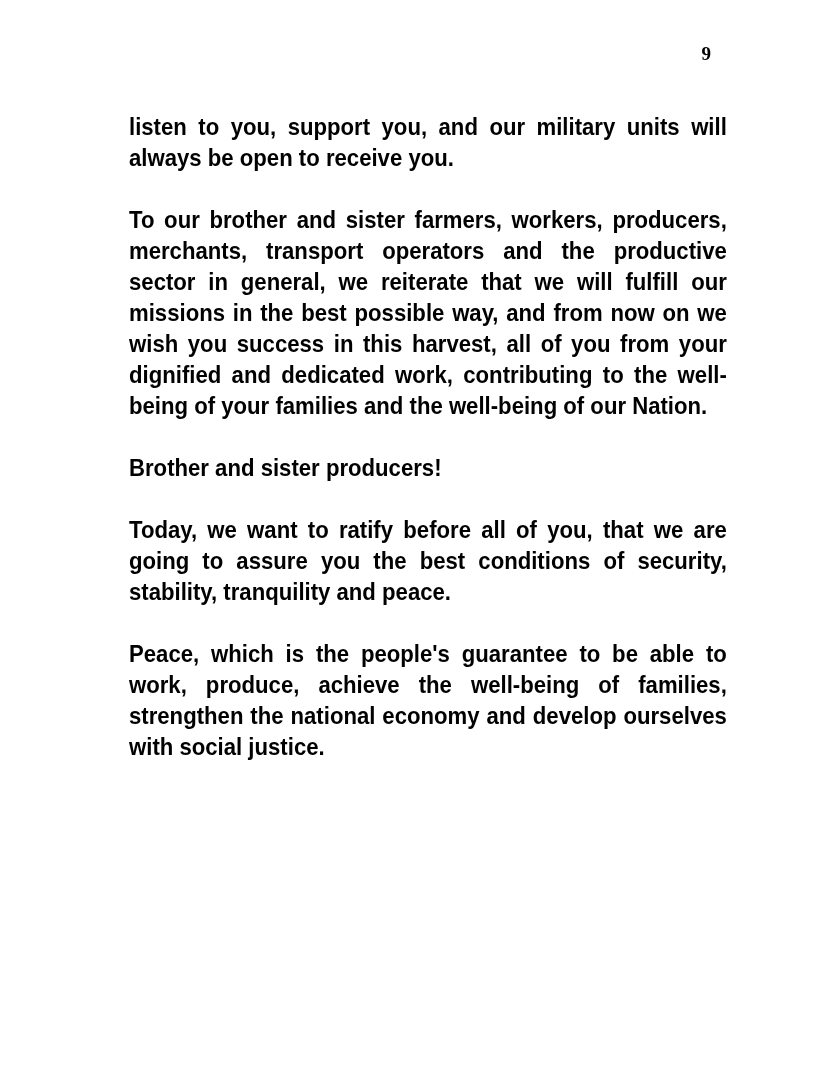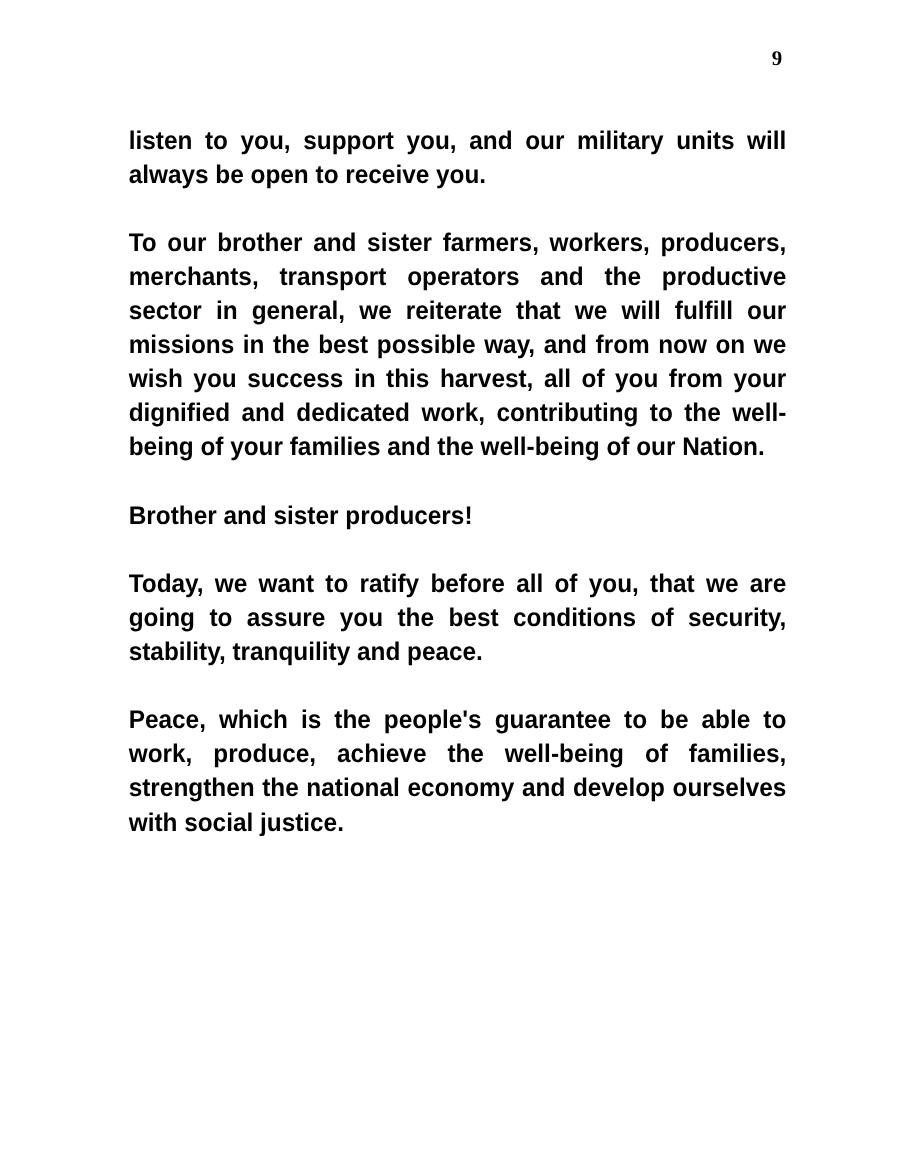--- a/index.html
+++ b/index.html
@@ -25,21 +25,21 @@
     font-family: "Liberation Serif", "DejaVu Serif", serif;
     font-weight: bold;
     font-size: 19px;
     line-height: 1;
     color: #000000;
     letter-spacing: 0;
   }
 
   .content {
     position: absolute;
-    left: 117px;
+    left: 129px;
     top: 112px;
     width: 598px;
   }
 
   .para {
     font-family: "Liberation Sans", "DejaVu Sans", sans-serif;
     font-weight: bold;
     font-size: 23.2px;
     line-height: 31px;
     color: #000000;

